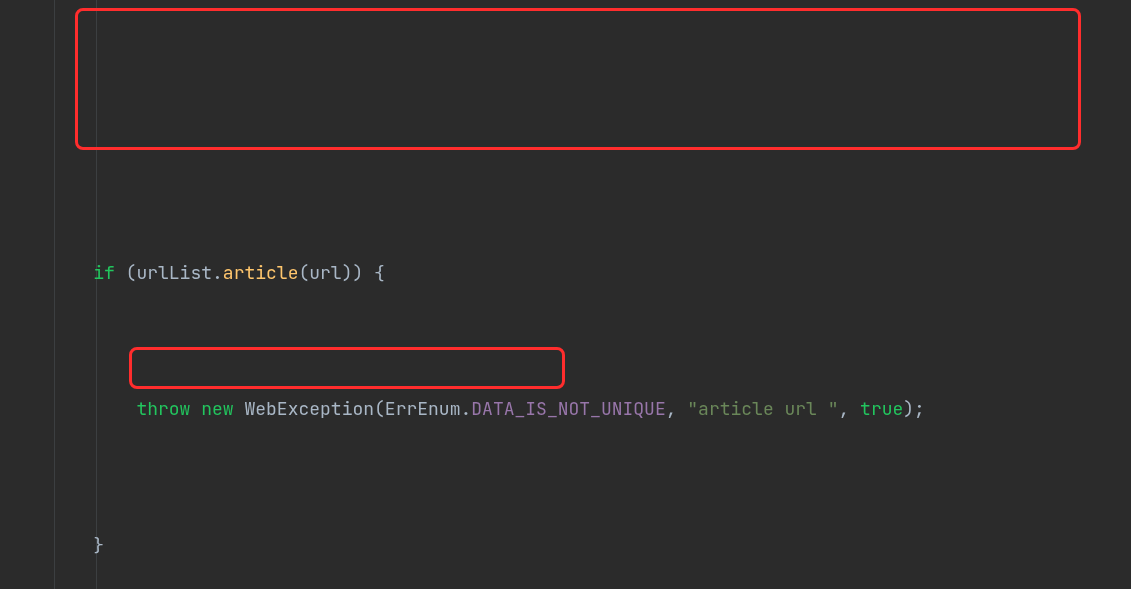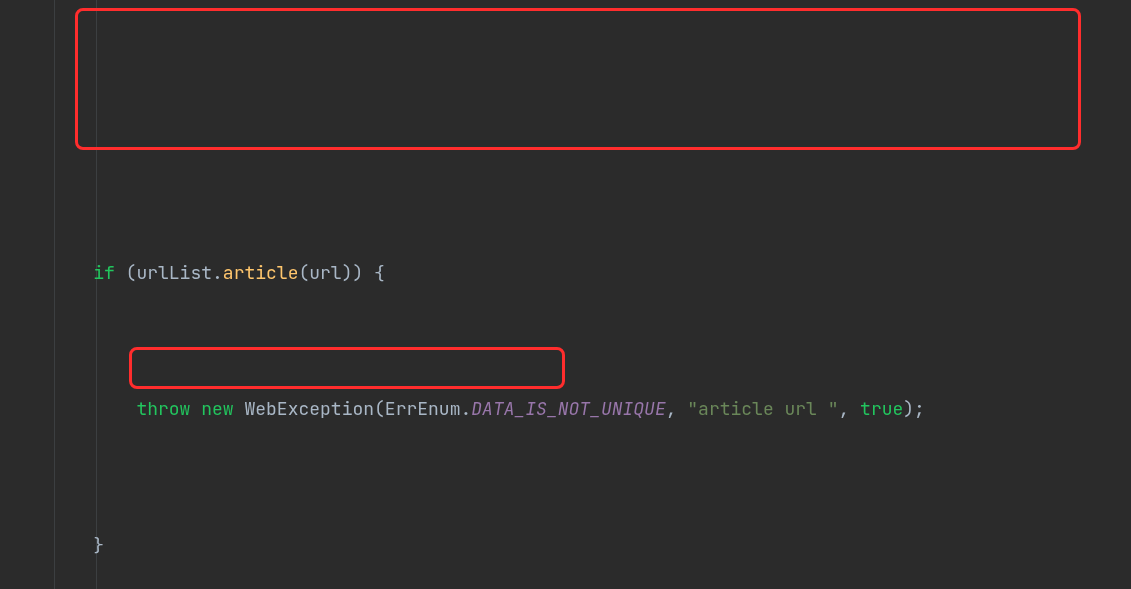--- a/index.html
+++ b/index.html
@@ -34,21 +34,21 @@
   
   .g1 { left: 54px; }
   .g2 { left: 96px; }
 
   
   .kw     { color: #22c55e; }
   .ident  { color: #a9b7c6; }
   .method { color: #ffc66d; }
   .str    { color: #6a8759; }
   .punct  { color: #a9b7c6; }
-  .const  { color: #9876aa; font-style: italic; }
+  .const  { color: #9876aa; }
 
   
   .redbox {
     position: absolute;
     border: 3px solid #ff2d2d;
     border-radius: 8px;
     pointer-events: none;
   }
 </style>
 </head>

